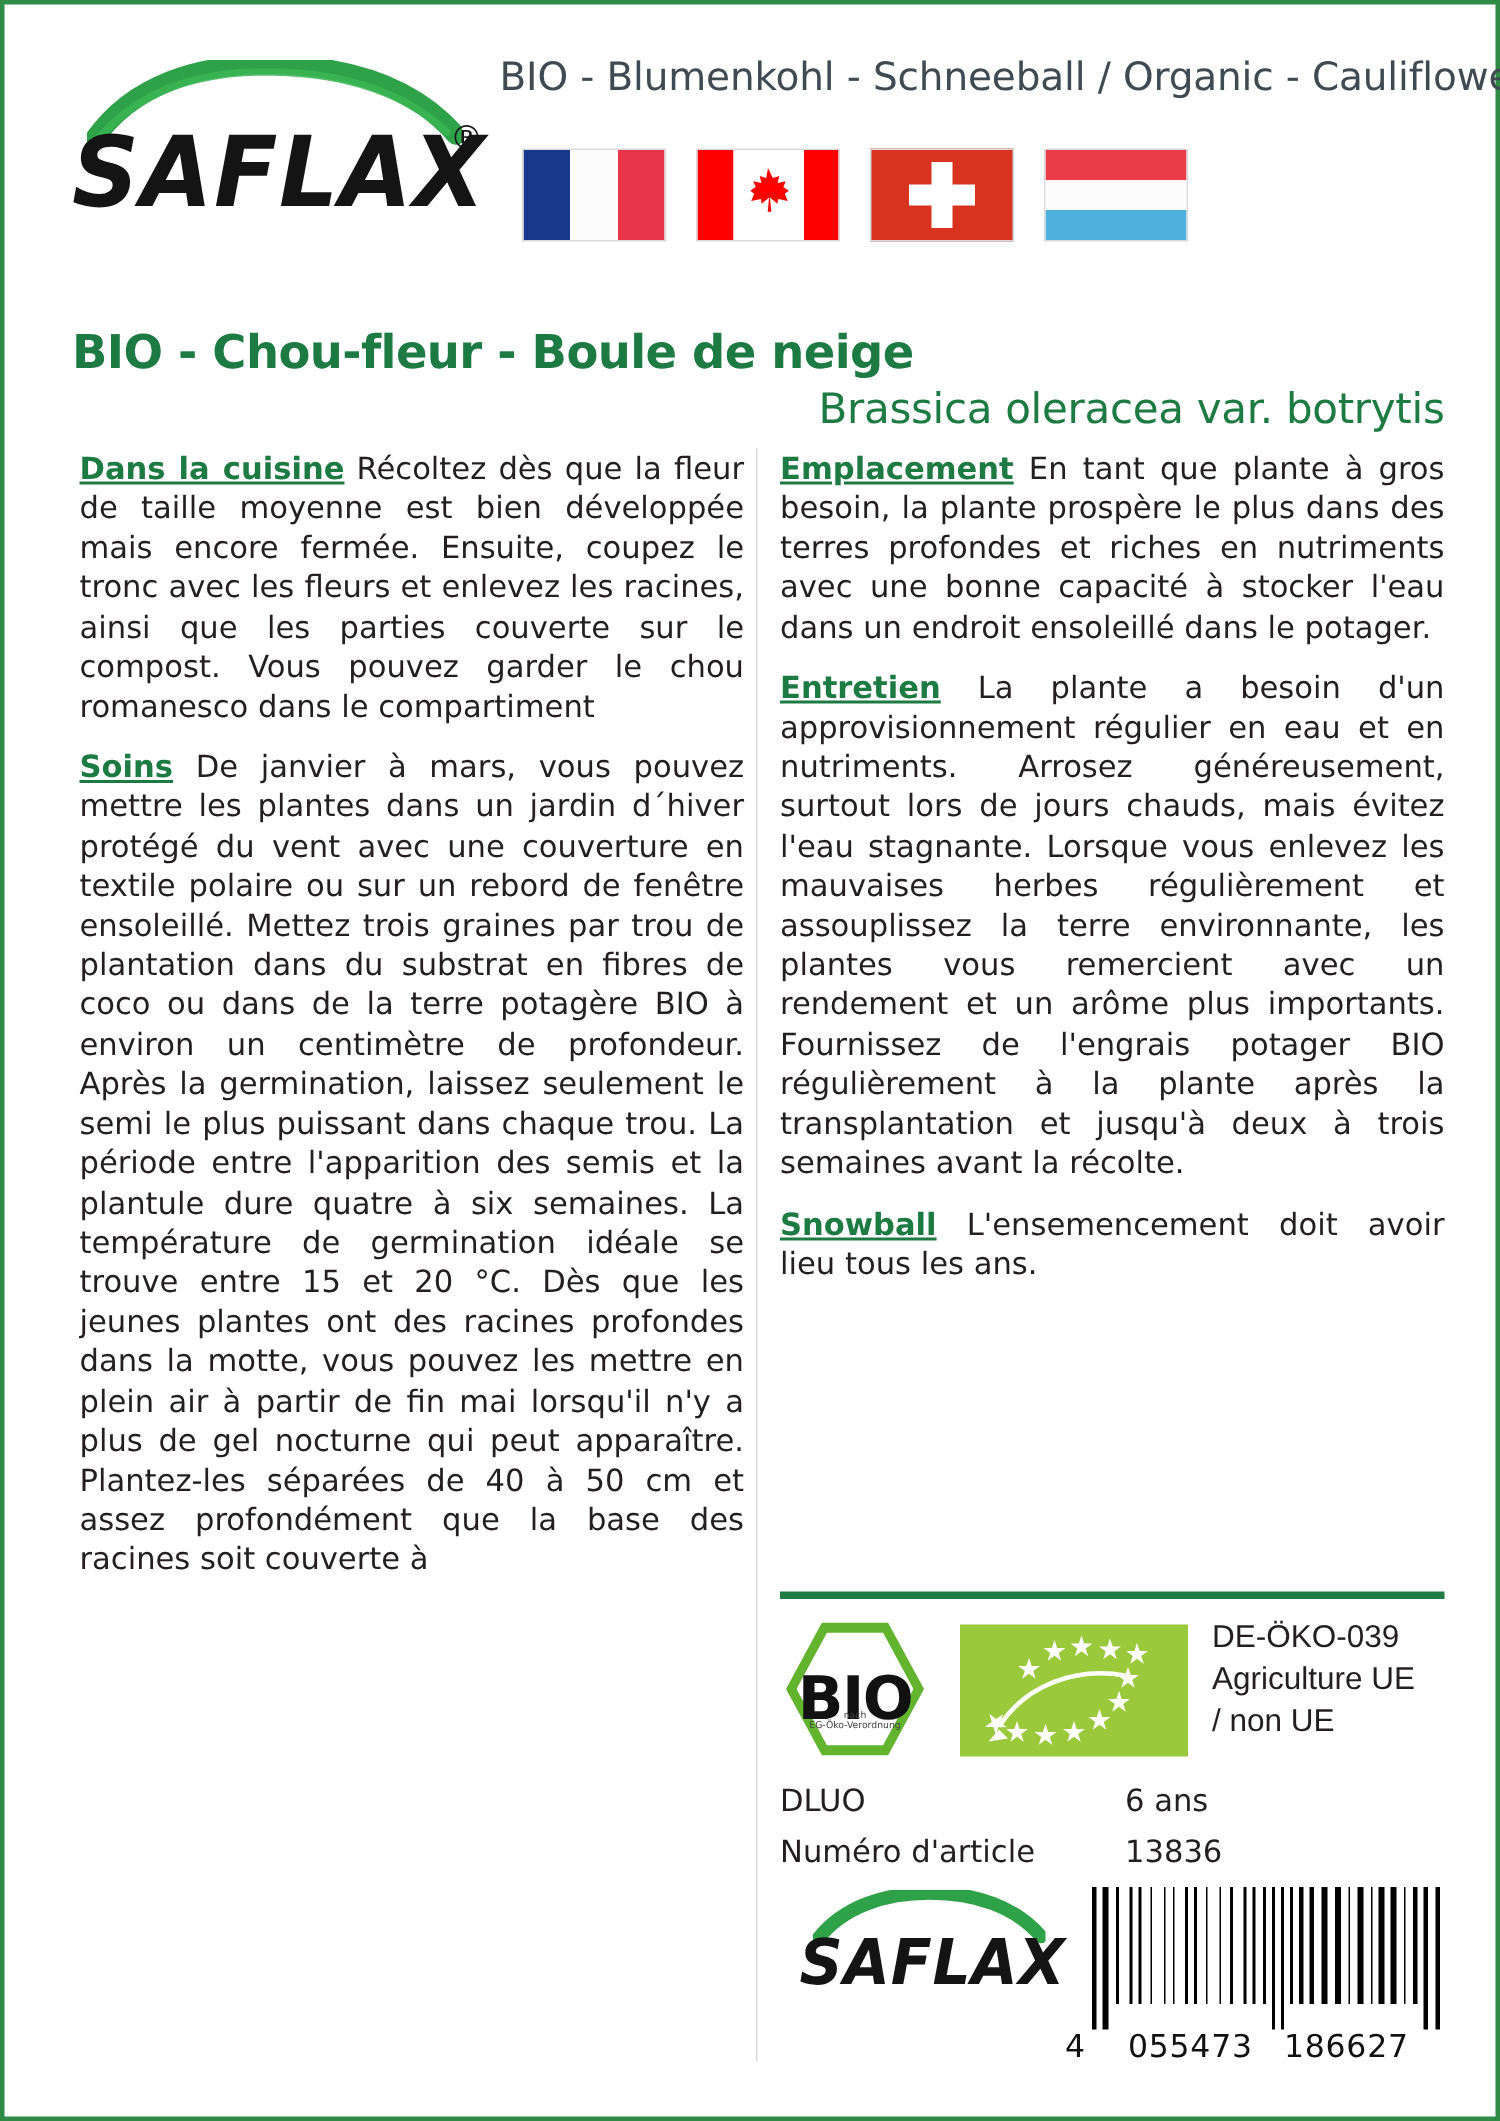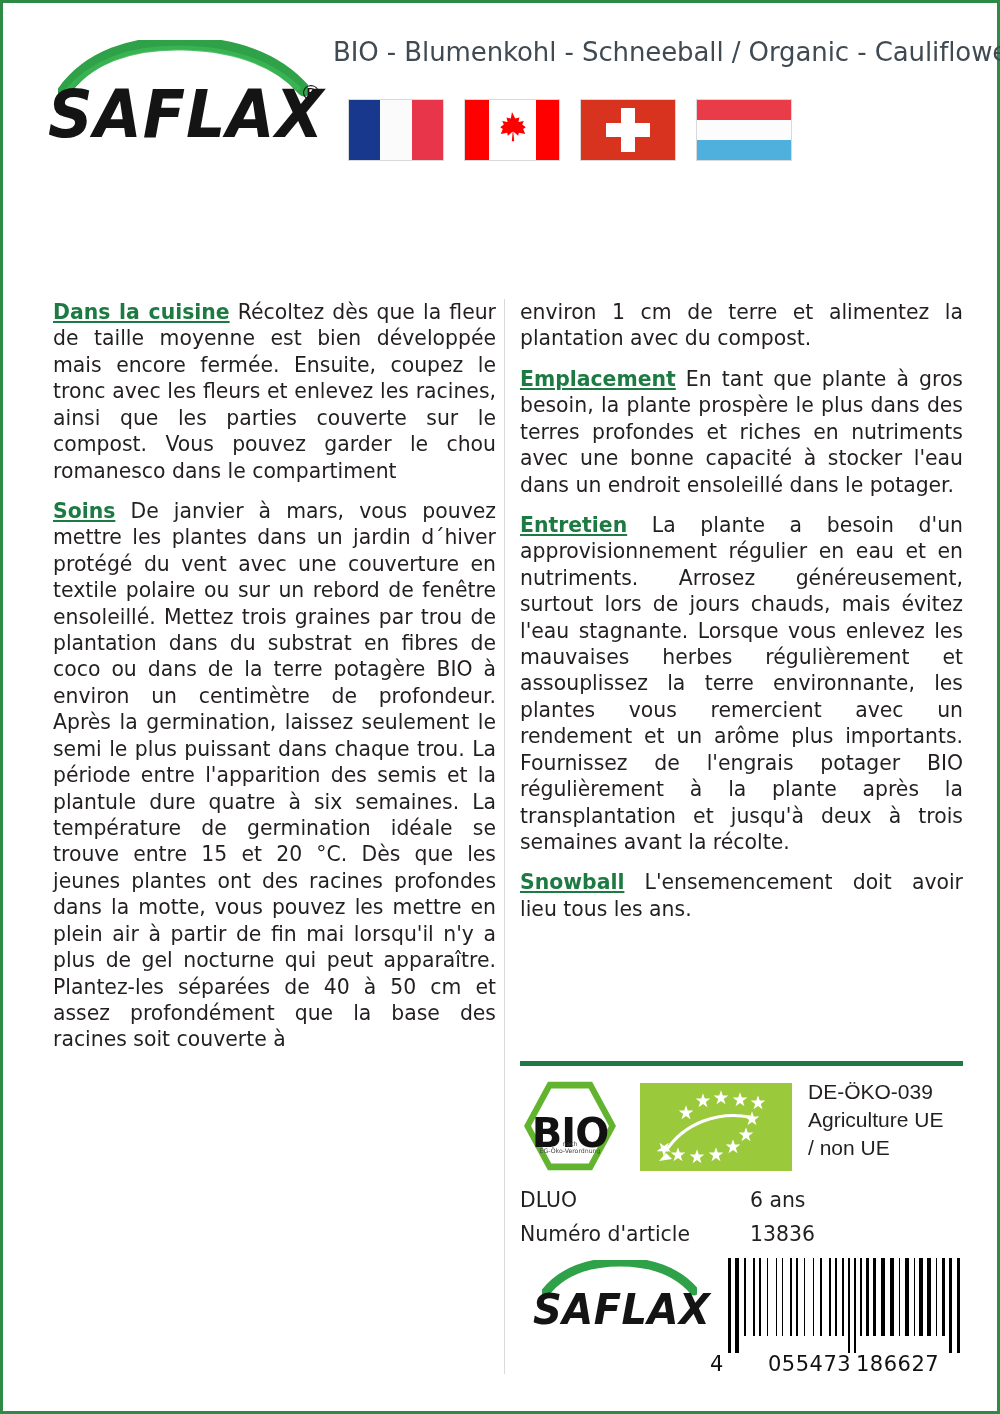--- a/index.html
+++ b/index.html
@@ -130,21 +130,21 @@
     letter-spacing:0.5px; transform:scaleY(1.05);
   }
   .barcode-wrap { position:absolute; left:190px; top:0px; width:258px; height:128px; }
   .bars { position:absolute; left:18px; top:0px; width:240px; height:95px; display:flex; align-items:flex-start; }
   .bars span { display:block; background:#000; }
   .bc-digits {
     position:absolute; left:0; top:94px; width:258px; height:28px;
     font-size:21px; color:#111; letter-spacing:0.5px;
   }
   .bc-d1 { position:absolute; left:0px; top:0; }
-  .bc-d2 { position:absolute; left:42px; top:0;margin-left:16px; }
+  .bc-d2 { position:absolute; left:42px; top:0; }
   .bc-d3 { position:absolute; left:146px; top:0; }
 </style>
 </head>
 <body>
 
 <div id="packet">
 
   <div class="header">
 
     <div class="logo-main">
@@ -178,33 +178,36 @@
           <span class="ch-h"></span>
       </div>
       <div class="flag flag-lu">
         <i class="lu-r"></i>
           <i class="lu-w"></i>
           <i class="lu-b"></i>
       </div>
     </div>
   </div>
 
+  <div class="title-block">
+    <div class="title-main">BIO - Chou-fleur - Boule de neige</div>
+    <div class="title-latin">Brassica oleracea var. botrytis</div>
+  </div>
 
   <div class="vrule"></div>
 
   <div class="col col-left">
 
     <p><span class="lead">Dans la cuisine</span><span> Récoltez dès que la fleur de taille moyenne est bien développée mais encore fermée. Ensuite, coupez le tronc avec les fleurs et enlevez les racines, ainsi que les parties couverte sur le compost. Vous pouvez garder le chou romanesco dans le compartiment</span></p>
 
 
     <p><span class="lead">Soins</span><span>  De janvier à mars, vous pouvez mettre les plantes dans un jardin d´hiver protégé du vent avec une couverture en textile polaire ou sur un rebord de fenêtre ensoleillé. Mettez trois graines par trou de plantation dans du substrat en fibres de coco ou dans de la terre potagère BIO à environ un centimètre de profondeur. Après la germination, laissez seulement le semi le plus puissant dans chaque trou. La période entre l'apparition des semis et la plantule dure quatre à six semaines. La température de germination idéale se trouve entre 15 et 20 °C. Dès que les jeunes plantes ont des racines profondes dans la motte, vous pouvez les mettre en plein air à partir de fin mai lorsqu'il n'y a plus de gel nocturne qui peut apparaître. Plantez-les séparées de 40 à 50 cm et assez profondément que la base des racines soit couverte à</span></p>
   </div>
 
   <div class="col col-right">
-    <p>environ 1 cm de terre et alimentez la plantation avec du compost.</p>
 
     <p><span class="lead">Emplacement</span><span> En tant que plante à gros besoin, la plante prospère le plus dans des terres profondes et riches en nutriments avec une bonne capacité à stocker l'eau dans un endroit ensoleillé dans le potager.</span></p>
 
     <p><span class="lead">Entretien</span><span> La plante a besoin d'un approvisionnement régulier en eau et en nutriments. Arrosez généreusement, surtout lors de jours chauds, mais évitez l'eau stagnante. Lorsque vous enlevez les mauvaises herbes régulièrement et assouplissez la terre environnante, les plantes vous remercient avec un rendement et un arôme plus importants. Fournissez de l'engrais potager BIO régulièrement à la plante après la transplantation et jusqu'à deux à trois semaines avant la récolte.</span></p>
 
     <p><span class="lead">Snowball</span><span>  L'ensemencement doit avoir lieu tous les ans.</span></p>
   </div>
 
   <div class="cert">
     <div class="cert-rule"></div>

